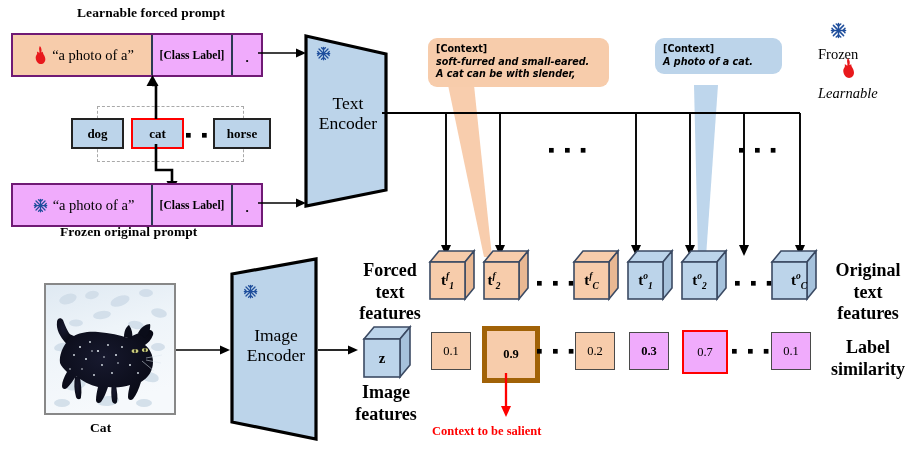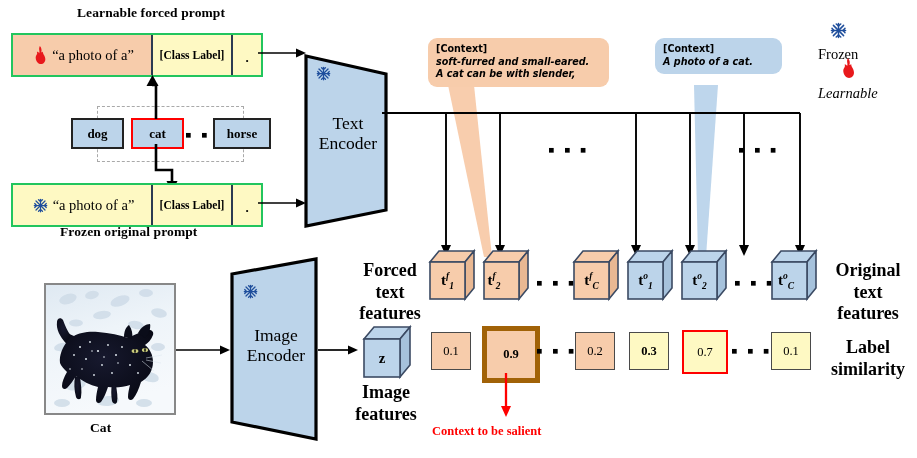--- a/index.html
+++ b/index.html
@@ -1,25 +1,25 @@
 <!DOCTYPE html>
 <html><head>
 <meta charset="utf-8">
 <style>
   html,body{margin:0;padding:0;background:#ffffff;}
   body{width:917px;height:458px;position:relative;overflow:hidden;
        font-family:"Liberation Serif",serif;color:#000;}
   .abs{position:absolute;}
 
   
-  .promptbox{border:2px solid #22c55e;display:flex;align-items:stretch;}
+  .promptbox{border:2px solid #701a75;display:flex;align-items:stretch;}
   .seg{display:flex;align-items:center;justify-content:center;position:relative;}
   .seg+.seg{border-left:2px solid #2b3a52;}
   .orange{background:#f7ccab;}
-  .blue{background:#fef9c3;text-align:right;}
+  .blue{background:#f0abfc;text-align:right;}
 
   .title{font-weight:bold;font-size:13.5px;letter-spacing:.1px;white-space:nowrap;}
 
   .icon-flame{width:15px;height:18px;display:block;}
   .icon-snow{width:15px;height:15px;display:block;}
 
   
   .clsbox{border:2.5px solid #222;background:#bcd4ea;font-weight:bold;font-size:13px;
           display:flex;align-items:center;justify-content:center;}
   .clsbox.sel{border-color:#ff0000;}
@@ -121,21 +121,21 @@
   </div>
   <div class="seg blue" style="width:78px;font-weight:bold;font-size:11.5px;border-left:2px solid #2b3a52;">[Class Label]</div>
   <div class="seg blue" style="width:28px;font-weight:bold;font-size:13px;padding-top:6px;">.</div>
 </div>
 
 <svg class="abs" style="left:258px;top:193px;width:50px;height:20px;">
   <line x1="0" y1="10" x2="38" y2="10" stroke="#000" stroke-width="1.7"></line>
   <polygon points="38,5.5 48,10 38,14.5" fill="#000"></polygon>
 </svg>
 
-<div class="trapwrap" style="left:302px;top:52px;width:92px;height:178px;">
+<div class="trapwrap" style="left:302px;top:32px;width:92px;height:178px;">
   <svg style="position:absolute;left:0;top:0;width:92px;height:178px;">
     <polygon points="4,4 84,22 84,158 4,174" fill="#bcd4ea" stroke="#000" stroke-width="3.2"></polygon>
   </svg>
   <span style="position:absolute;left:14px;top:14px;">
     <svg class="icon-snow" viewBox="0 0 24 24">
       <g stroke="#1f4e9c" stroke-width="2" stroke-linecap="round">
         <line x1="12" y1="2" x2="12" y2="22"></line>
           <line x1="2" y1="12" x2="22" y2="12"></line>
         <line x1="4.8" y1="4.8" x2="19.2" y2="19.2"></line>
           <line x1="19.2" y1="4.8" x2="4.8" y2="19.2"></line>
@@ -249,21 +249,21 @@
     <span class="lbl"><b style="font-style:normal;">t</b><span class="sup">o</span><span class="sub">2</span></span>
   </div>
 </div>
 <div class="abs dots" style="left:734px;top:273px;">▪ ▪ ▪</div>
 <div class="cube" style="left:770px;top:249px;width:48px;height:52px;">
   <svg style="position:absolute;left:0;top:0;width:48px;height:52px;">
     <polygon points="2,13 11,2 46,2 37,13" fill="#bcd4ea" stroke="#3b4a63" stroke-width="1.6"></polygon>
     <polygon points="37,13 46,2 46,39 37,50" fill="#a6c2dc" stroke="#3b4a63" stroke-width="1.6"></polygon>
     <rect x="2" y="13" width="35" height="37" fill="#bcd4ea" stroke="#3b4a63" stroke-width="1.6"></rect>
   </svg>
-  <div style="position:absolute;left:8px;top:13px;width:35px;height:37px;display:flex;align-items:center;justify-content:flex-start;">
+  <div style="position:absolute;left:2px;top:13px;width:35px;height:37px;display:flex;align-items:center;justify-content:flex-end;">
     <span class="lbl"><b style="font-style:normal;">t</b><span class="sup">o</span><span class="sub">C</span></span>
   </div>
 </div>
 
 <div class="sidelbl" style="left:356px;top:260px;width:68px;">
   <div>Forced</div>
   <div>text features</div>
 </div>
 <div class="sidelbl" style="left:826px;top:260px;width:84px;">
   <div>Original</div>

